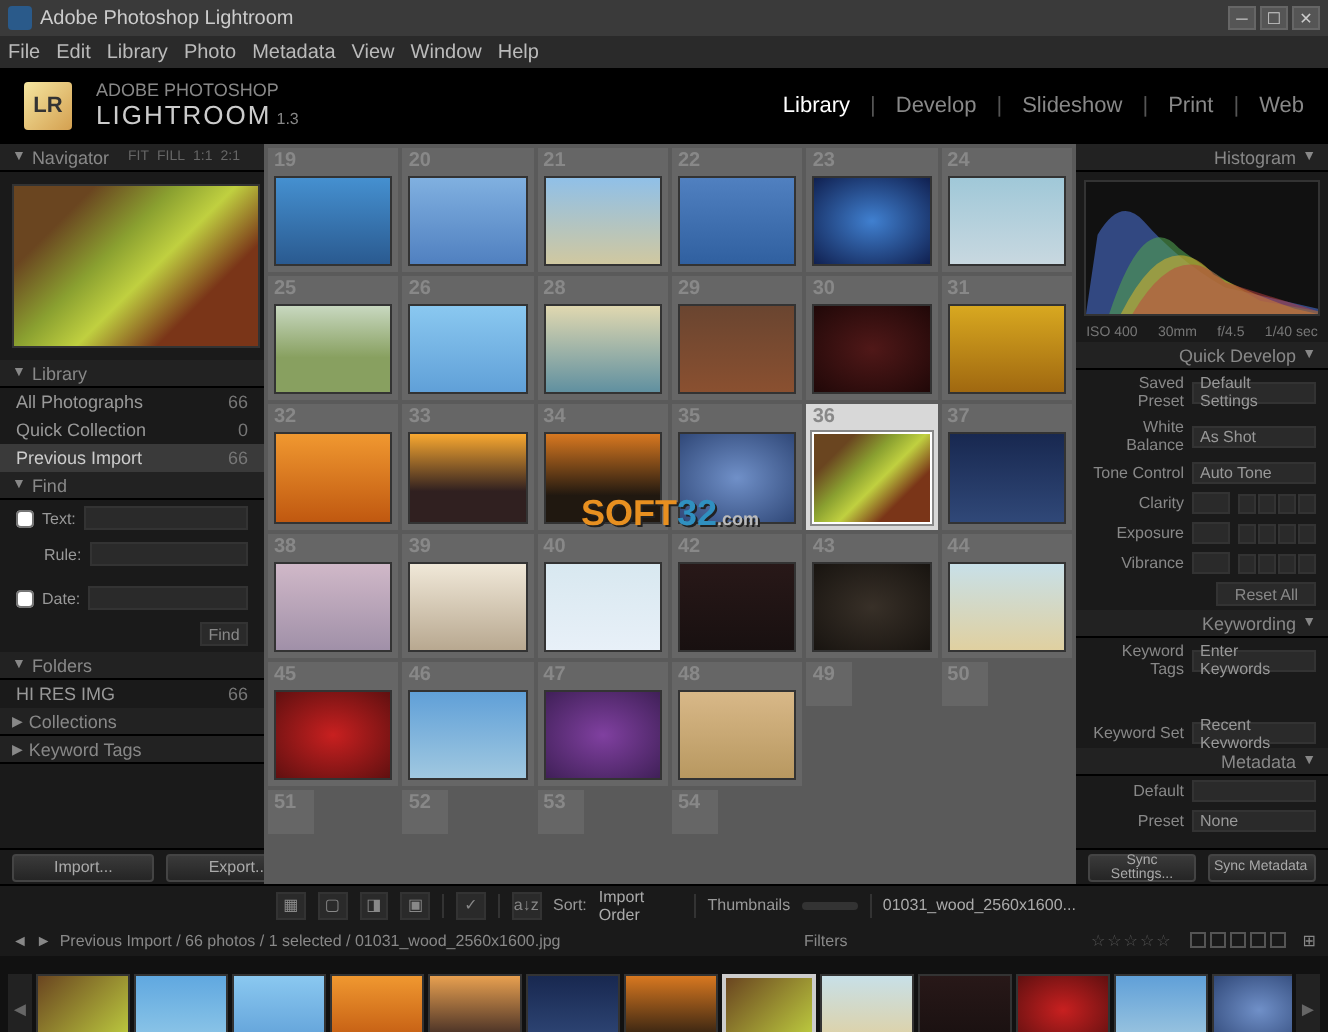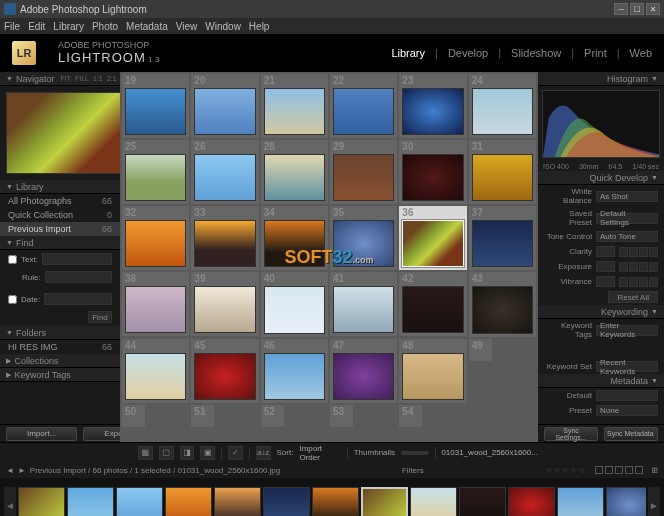--- a/index.html
+++ b/index.html
@@ -4,31 +4,31 @@
 <style>
 *{margin:0;padding:0;box-sizing:border-box;font-family:Arial,sans-serif;-webkit-font-smoothing:antialiased}
 body{background:#1a1a1a;color:#999;font-size:10px;width:664px;height:516px;overflow:hidden}
 .titlebar{background:#3a3a3a;height:18px;display:flex;align-items:center;padding:0 4px;color:#ccc;font-size:10px}
 .titlebar-icon{width:12px;height:12px;background:#2a5a8a;margin-right:4px;border-radius:2px}
 .titlebar-controls{margin-left:auto;display:flex;gap:2px}
 .titlebar-btn{width:14px;height:12px;background:#555;border:1px solid #666;display:flex;align-items:center;justify-content:center;font-size:8px;color:#ccc}
 .menubar{background:#2a2a2a;height:16px;display:flex;align-items:center;padding:0 4px;gap:8px;font-size:10px;color:#bbb}
 .menubar span{cursor:default}
 .header{background:#000;height:38px;display:flex;align-items:center;padding:0 12px}
-.logo{display:flex;align-items:flex-end;gap:22px}
+.logo{display:flex;align-items:flex-end;gap:12px}
 .logo-box{width:24px;height:24px;background:linear-gradient(135deg,#f5e6a0,#d4a050);display:flex;align-items:center;justify-content:center;font-weight:bold;color:#333;font-size:11px;border-radius:2px}
 .logo-text{color:#888;font-size:9px;line-height:1.1}
 .logo-text .lr{color:#ccc;font-size:13px;letter-spacing:1px}
 .modules{margin-left:auto;display:flex;gap:10px;font-size:11px}
 .modules span{color:#888;cursor:pointer}
 .modules .sep{color:#555}
 .modules .active{color:#fff}
 .main{display:flex;height:370px}
 .panel{background:#1a1a1a;display:flex;flex-direction:column}
-.panel-left{width:120px}
+.panel-left{width:132px}
 .panel-right{width:126px}
 .panel-header{background:#222;height:14px;display:flex;align-items:center;padding:0 6px;font-size:9px;color:#888;border-bottom:1px solid #000}
 .panel-header .tri{margin-right:3px;font-size:7px}
 .panel-header.right{justify-content:flex-end}
 .panel-header.right .tri{margin-left:3px;margin-right:0}
 .preview{padding:6px;background:#1a1a1a}
 .preview-img{width:124px;height:82px;background:linear-gradient(135deg,#6a4520 20%,#8aa030 40%,#c0d040 55%,#7a3518 75%);border:1px solid #333;position:relative}
 .lib-panel{background:#1a1a1a}
 .lib-row{display:flex;align-items:center;padding:2px 8px;font-size:9px;color:#999;height:14px}
 .lib-row.sel{background:#3a3a3a;color:#ccc}
@@ -281,24 +281,20 @@
         </div>
         <div class="cell">
           <span class="cell-num">39</span>
           <div class="cell-img" style="background:linear-gradient(#f0e8d8,#b8a890)"></div>
         </div>
         <div class="cell">
           <span class="cell-num">40</span>
           <div class="cell-img" style="background:linear-gradient(#d8e8f0,#e8f0f8)"></div>
         </div>
         <div class="cell">
-          <span class="cell-num">41</span>
-          <div class="cell-img" style="background:linear-gradient(#d0e0e8,#90a8b8)"></div>
-        </div>
-        <div class="cell">
           <span class="cell-num">42</span>
           <div class="cell-img" style="background:linear-gradient(#281818,#181010)"></div>
         </div>
         <div class="cell">
           <span class="cell-num">43</span>
           <div class="cell-img" style="background:radial-gradient(#383028,#181410)"></div>
         </div>
         <div class="cell">
           <span class="cell-num">44</span>
           <div class="cell-img" style="background:linear-gradient(#c8e0e8,#e0d0a0)"></div>
@@ -360,26 +356,26 @@
         <span>f/4.5</span>
         <span>1/40 sec</span>
       </div>
 
     <div class="panel-header right">
         <span>Quick Develop</span>
         <span class="tri">▼</span>
       </div>
     <div id="qdrows">
         <div class="qd-row">
+          <span class="qd-label">Saved Preset</span>
+          <div class="qd-field">Default Settings</div>
+        </div>
+        <div class="qd-row">
           <span class="qd-label">White Balance</span>
           <div class="qd-field">As Shot</div>
-        </div>
-        <div class="qd-row">
-          <span class="qd-label">Saved Preset</span>
-          <div class="qd-field">Default Settings</div>
         </div>
         <div class="qd-row">
           <span class="qd-label">Tone Control</span>
           <div class="qd-field">Auto Tone</div>
         </div>
         <div class="qd-row">
           <span class="qd-label">Clarity</span>
           <div class="qd-field"></div>
           <div class="qd-btns">
             <div class="qd-mini"></div>

